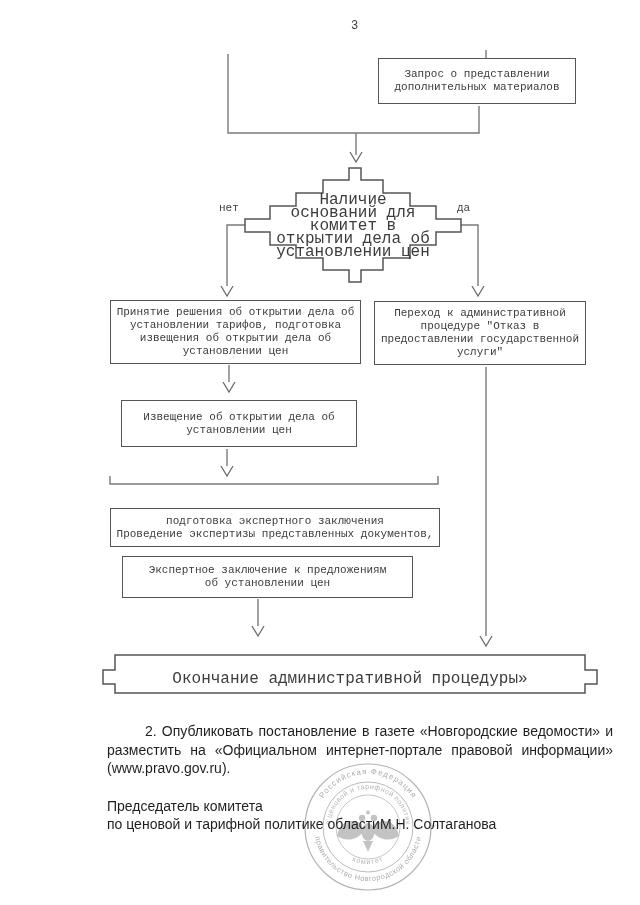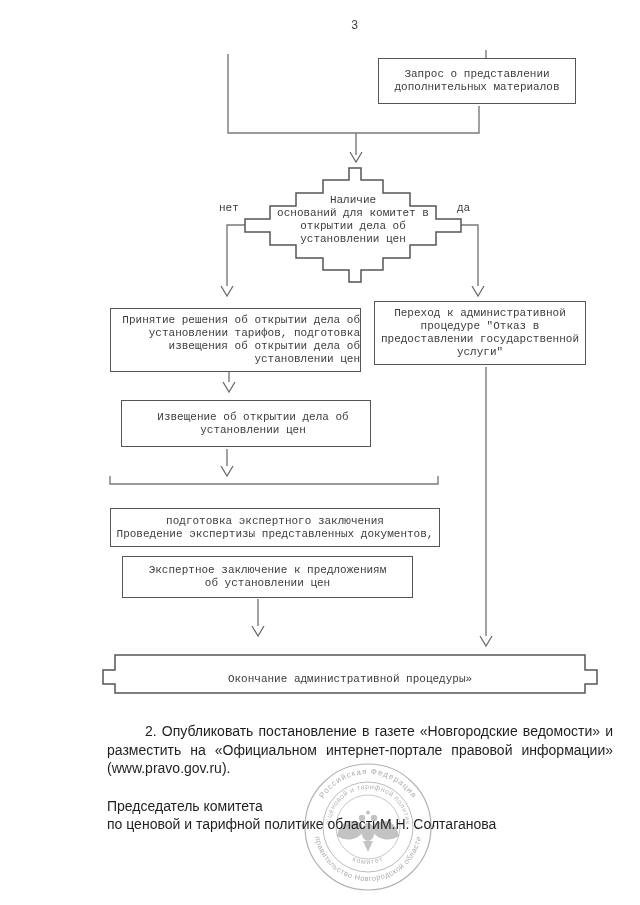--- a/index.html
+++ b/index.html
@@ -11,21 +11,21 @@
   }
   svg.layer{position:absolute;left:0;top:0;width:640px;height:905px;}
   .fc-box{
     position:absolute;border:1.5px solid #555;background:#fff;
     display:flex;flex-direction:column;align-items:center;justify-content:center;
     font-size:11px;line-height:13px;text-align:center;letter-spacing:0;
     color:#3c3c3c;
   }
   .fc-text{
     position:absolute;display:flex;flex-direction:column;align-items:center;justify-content:center;
-    font-size:11px;line-height:13px;text-align:center;color:#3c3c3c;
+    font-size:16px;line-height:13px;text-align:center;color:#3c3c3c;
   }
   .branch-label{position:absolute;font-size:11px;color:#3c3c3c;}
   .page-number{position:absolute;font-size:12px;color:#3c3c3c;}
   .body-text{
     position:absolute;left:107px;top:722px;width:506px;
     font-family:Liberation Sans, sans-serif;
     font-size:14px;line-height:18.5px;color:#1f1f1f;
     text-align:justify;text-indent:38px;
   }
   .signature{
@@ -110,35 +110,35 @@
 
   <div class="fc-text" style="left:253px;top:194px;width:200px;">
     <div>Наличие</div>
     <div>оснований для комитет в</div>
     <div>открытии дела об</div>
     <div>установлении цен</div>
   </div>
   <div class="branch-label" style="left:219px;top:202px;">нет</div>
   <div class="branch-label" style="left:457px;top:202px;">да</div>
 
-  <div class="fc-box" style="left:110px;top:308px;width:249px;height:62px;align-items:flex-end;">
+  <div class="fc-box" style="left:110px;top:300px;width:249px;height:62px;">
     <div>Принятие решения об открытии дела об</div>
     <div>установлении тарифов, подготовка</div>
     <div>извещения об открытии дела об</div>
     <div>установлении цен</div>
   </div>
 
   <div class="fc-box" style="left:374px;top:301px;width:210px;height:62px;align-items:center;">
     <div>Переход к административной</div>
     <div>процедуре "Отказ в</div>
     <div>предоставлении государственной</div>
     <div>услуги"</div>
   </div>
 
-  <div class="fc-box" style="left:121px;top:400px;width:234px;height:45px;padding-left:14px;">
+  <div class="fc-box" style="left:121px;top:400px;width:234px;height:45px;">
     <div>Извещение об открытии дела об</div>
     <div>установлении цен</div>
   </div>
 
   <div class="fc-box" style="left:110px;top:508px;width:328px;height:37px;">
     <div>подготовка экспертного заключения</div>
     <div>Проведение экспертизы представленных документов,</div>
   </div>
 
   <div class="fc-box" style="left:122px;top:556px;width:289px;height:40px;">

